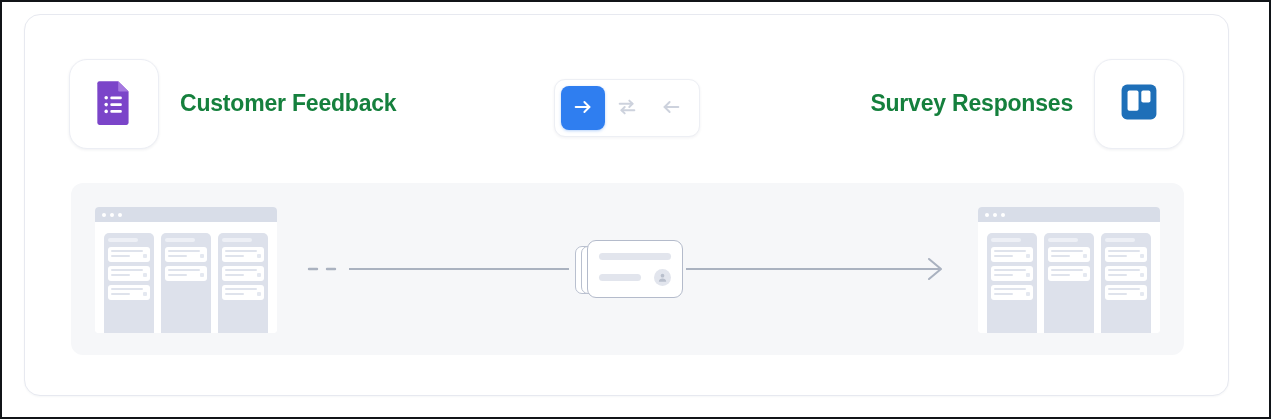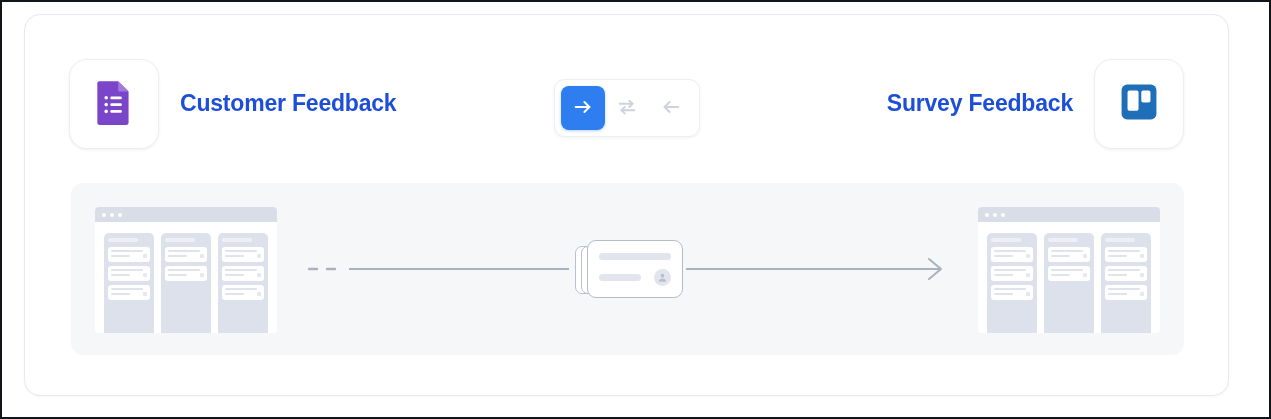--- a/index.html
+++ b/index.html
@@ -64,21 +64,21 @@
   .app-tile.right { right: 44px; }
 
   .app-title {
     position: absolute;
     top: 44px;
     height: 88px;
     display: flex;
     align-items: center;
     font-size: 23px;
     font-weight: bold;
-    color: #1d4ed8;
+    color: #15803d;
     letter-spacing: -0.2px;
     white-space: nowrap;
   }
   .app-title.left  { left: 155px; }
   .app-title.right { right: 155px; }
 
   
   .direction-toggle {
     position: absolute;
     left: 50%;
@@ -317,21 +317,21 @@
         <button class="dir-btn">
           <span>
             <svg width="22" height="22" viewBox="0 0 24 24" fill="none" stroke-width="2.1" stroke-linecap="round" stroke-linejoin="round" aria-hidden="true">
               <line x1="20" y1="12" x2="5" y2="12"></line>
               <polyline points="10.5,6.5 5,12 10.5,17.5"></polyline>
             </svg>
           </span>
         </button>
       </div>
 
-      <div class="app-title right">Survey Feedback</div>
+      <div class="app-title right">Survey Responses</div>
 
       <div class="app-tile right">
         <span>
           <svg width="44" height="44" viewBox="0 0 48 48" aria-hidden="true">
             <rect x="5" y="5" width="38" height="38" rx="6" fill="#1e6fb8"></rect>
             <rect x="11.5" y="11.5" width="12" height="22" rx="2" fill="#ffffff"></rect>
             <rect x="26.5" y="11.5" width="10" height="13" rx="2" fill="#ffffff"></rect>
           </svg>
         </span>
       </div>

